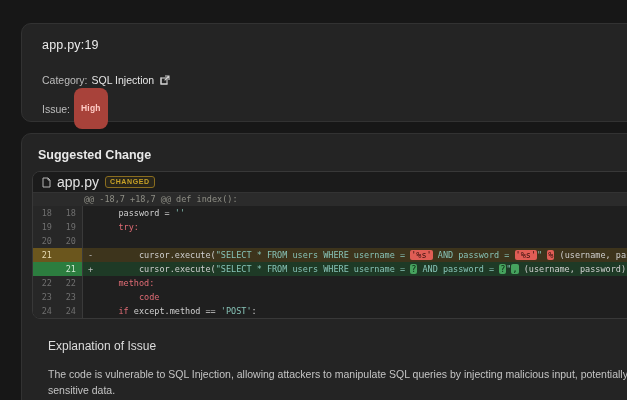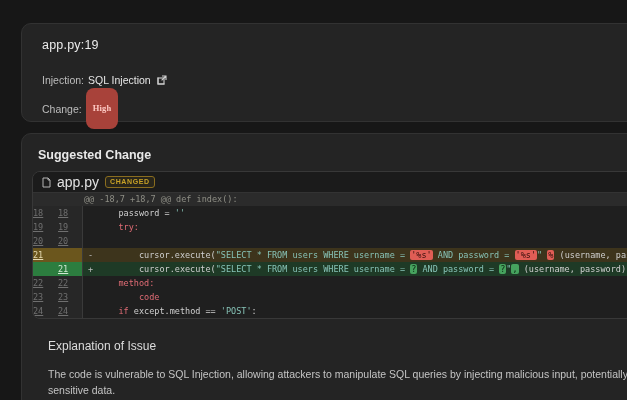--- a/index.html
+++ b/index.html
@@ -21,21 +21,21 @@
   }
   .card-issue { margin-top:23px; padding:14px 20px 16px 20px; height:99px; }
   .issue-title { font-size:12.5px; font-weight:500; color:#ececec; letter-spacing:.2px; }
   .meta { margin-top:20px; font-size:10.5px; line-height:16px; }
   .meta-row { display:flex; align-items:center; gap:4px; }
   .meta-label { color:#bdbdbd; }
   .meta-value { color:#e6e6e6; }
   .ext-link { display:inline-flex; margin-left:2px; cursor:pointer; }
   .badge-high {
     display:inline-block; font-size:8.5px; font-weight:700;
-    padding:16px 7px; border-radius:8px; line-height:9px; letter-spacing:.2px;font-family:Liberation Serif, serif;
+    padding:16px 7px; border-radius:8px; line-height:9px; letter-spacing:.2px;
   }
 
   .card-change { margin-top:11px; padding:10px 0 24px 0; }
   .sc-heading { font-size:12.5px; font-weight:600; color:#e8e8e8; margin:4px 0 9px 16px; }
 
   .diff {
     margin:0 14px 0 10px;
     border:1px solid #383838;
     border-radius:8px;
     overflow:hidden;
@@ -54,22 +54,22 @@
     color:#c9a227; border:1px solid #8a6d1f; background:rgba(201,162,39,.08);
     padding:1px 4px; border-radius:3px; line-height:8px;
     font-family:"Liberation Sans", sans-serif;
   }
   .hunk-row {
     height:13px; background:#2b2b2b; color:#8e8e85;
     font-size:8.5px; line-height:13px; padding-left:51px;
     white-space:pre; border-bottom:0;
   }
   .drow { display:flex; height:14px; font-size:8.5px; line-height:14px; }
-  .ln { width:25px; text-align:left; padding-right:6px; color:#6f6f6f;
-        background:#272727; flex:0 0 auto;text-decoration:underline; }
+  .ln { width:25px; text-align:right; padding-right:6px; color:#6f6f6f;
+        background:#272727; flex:0 0 auto; }
   .ln2 { border-right:1px solid #3a3a3a; }
   .mk { width:15px; text-align:center; color:#bdbdbd; flex:0 0 auto; }
   .code { flex:1 1 auto; white-space:pre; overflow:hidden; }
   .drow-del .ln { background:#6b561d; color:#e4d9b0; }
   .drow-del .mk, .drow-del .code { background:#3d341c; }
   .drow-add .ln { background:#2c7d3f; color:#cfe8d2; }
   .drow-add .mk, .drow-add .code { background:#1e3a26; }
   .seg-pln { color:#cfcfcf;margin-top:44px; }
   .seg-kw  { color:#e06c75; }
   .seg-str { color:#87c3b7; }
@@ -85,32 +85,32 @@
 </style>
 </head>
 <body>
 
 <div class="stage">
 
   <div class="card card-issue">
     <div class="issue-title">app.py:19</div>
     <div class="meta">
       <div class="meta-row">
-        <span class="meta-label">Injection:</span>
+        <span class="meta-label">Category:</span>
         <span class="meta-value">SQL Injection</span>
         <span class="ext-link">
           <svg class="icon-ext" width="10" height="10" viewBox="0 0 10 10">
             <path d="M1.5 3 H1 v6 h6 v-0.5" fill="none" stroke="#cfcfcf" stroke-width="1.1"></path>
             <rect x="1" y="3" width="6" height="6" fill="none" stroke="#cfcfcf" stroke-width="1.1"></rect>
             <path d="M5 1 h4 v4 M9 1 L4.6 5.4" fill="none" stroke="#cfcfcf" stroke-width="1.1"></path>
           </svg>
         </span>
       </div>
       <div class="meta-row">
-        <span class="meta-label">Change:</span>
+        <span class="meta-label">Issue:</span>
         <span class="badge-high" id="rating-badge" style="background: rgb(168, 66, 58); color: rgb(255, 202, 196);">High</span>
       </div>
     </div>
   </div>
 
   <div class="card card-change">
     <div class="sc-heading">Suggested Change</div>
 
     <div class="diff">
       <div class="diff-file-header">

